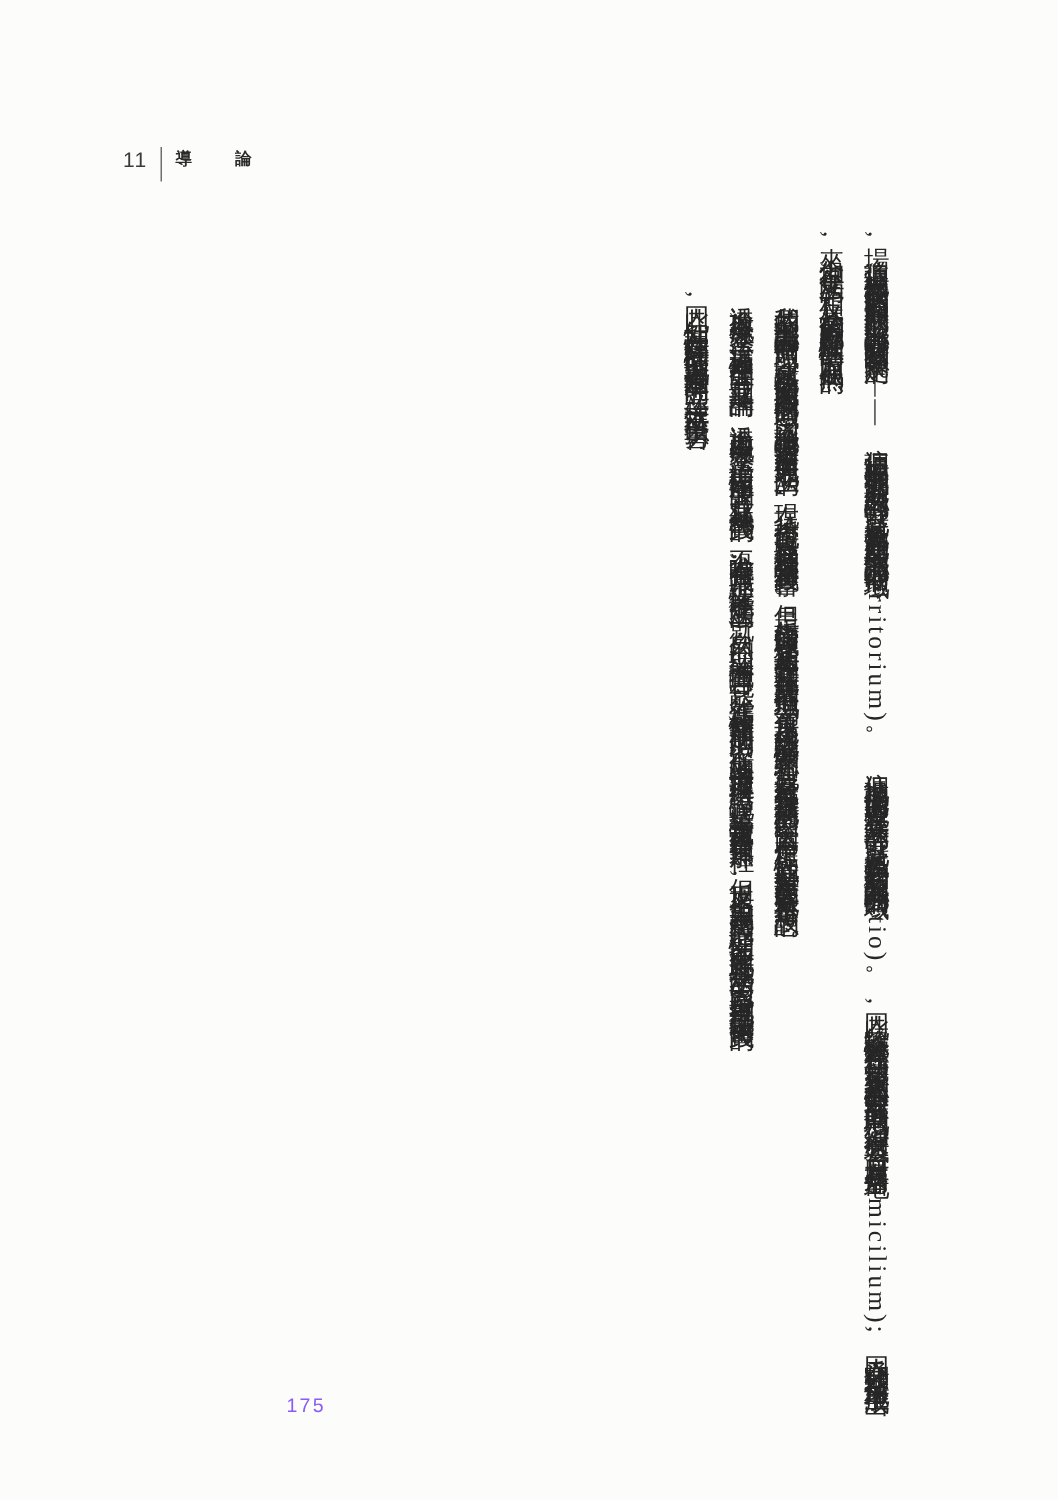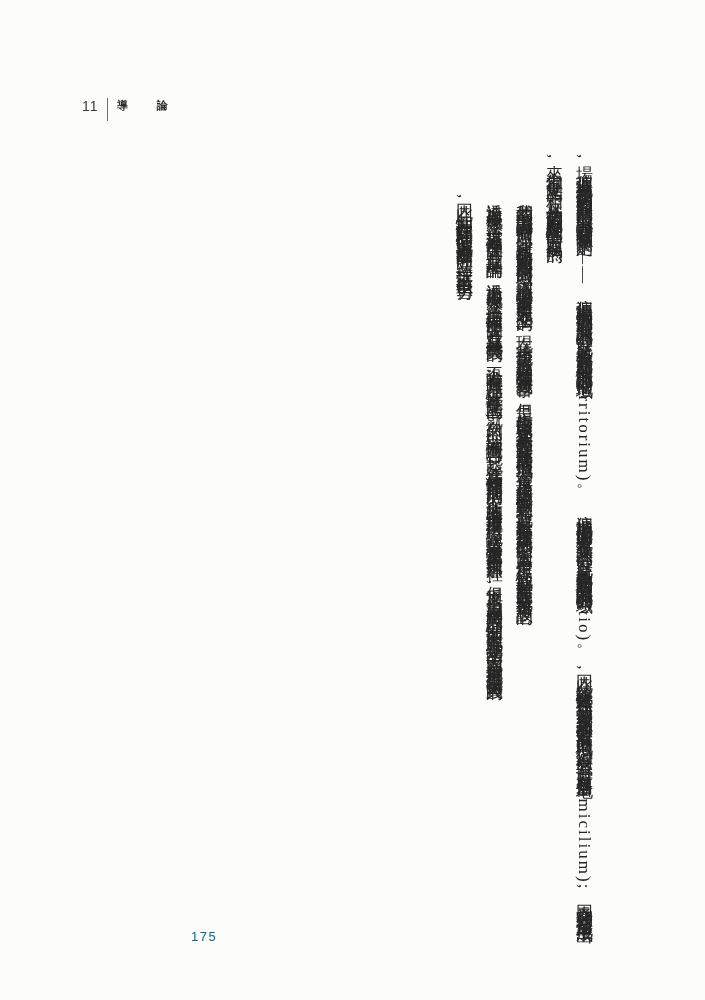--- a/index.html
+++ b/index.html
@@ -67,21 +67,21 @@
     text-indent: 38px;
   }
   
   .page-folio {
     position: absolute;
     top: 929px;
     left: 191px;
     font-family: "Liberation Sans", "DejaVu Sans", sans-serif;
     font-size: 13px;
     letter-spacing: 1.5px;
-    color: #0369a1;
+    color: #8b5cf6;
   }
 </style>
 </head>
 <body>
 
 <div class="page-header">
   <span class="hdr-num">11</span>
   <span class="hdr-rule"></span>
   <span class="hdr-title">導 論</span>
 </div>

